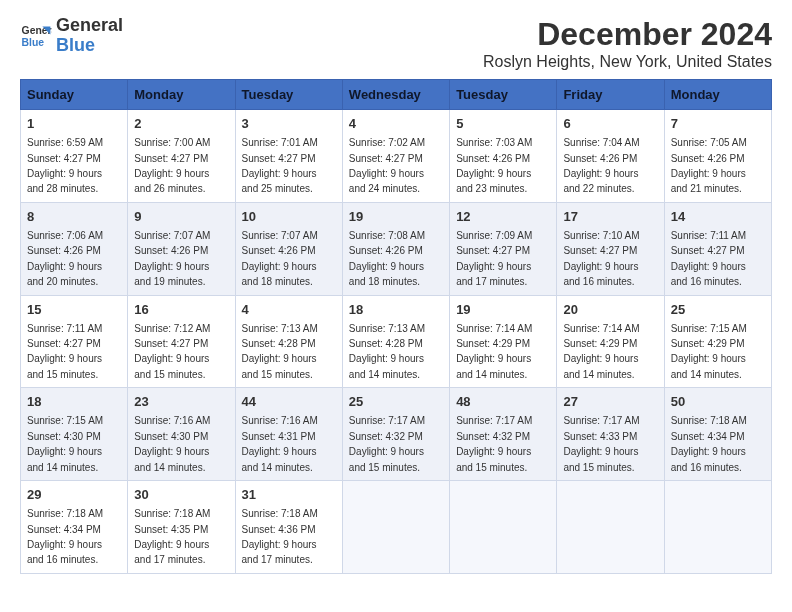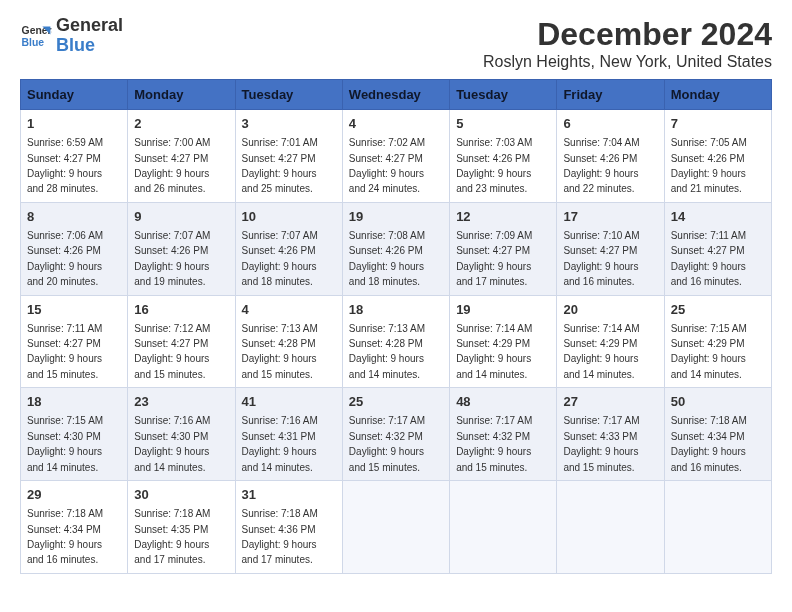--- a/index.html
+++ b/index.html
@@ -145,21 +145,21 @@
         <td><span class="day-number">16</span><span class="day-info">Sunrise: 7:12 AM<br>Sunset: 4:27 PM<br>Daylight: 9 hours and 15 minutes.</span></td>
         <td><span class="day-number">4</span><span class="day-info">Sunrise: 7:13 AM<br>Sunset: 4:28 PM<br>Daylight: 9 hours and 15 minutes.</span></td>
         <td><span class="day-number">18</span><span class="day-info">Sunrise: 7:13 AM<br>Sunset: 4:28 PM<br>Daylight: 9 hours and 14 minutes.</span></td>
         <td><span class="day-number">19</span><span class="day-info">Sunrise: 7:14 AM<br>Sunset: 4:29 PM<br>Daylight: 9 hours and 14 minutes.</span></td>
         <td><span class="day-number">20</span><span class="day-info">Sunrise: 7:14 AM<br>Sunset: 4:29 PM<br>Daylight: 9 hours and 14 minutes.</span></td>
         <td><span class="day-number">25</span><span class="day-info">Sunrise: 7:15 AM<br>Sunset: 4:29 PM<br>Daylight: 9 hours and 14 minutes.</span></td>
       </tr>
       <tr>
         <td><span class="day-number">18</span><span class="day-info">Sunrise: 7:15 AM<br>Sunset: 4:30 PM<br>Daylight: 9 hours and 14 minutes.</span></td>
         <td><span class="day-number">23</span><span class="day-info">Sunrise: 7:16 AM<br>Sunset: 4:30 PM<br>Daylight: 9 hours and 14 minutes.</span></td>
-        <td><span class="day-number">41</span><span class="day-info">Sunrise: 7:16 AM<br>Sunset: 4:31 PM<br>Daylight: 9 hours and 14 minutes.</span></td>
+        <td><span class="day-number">44</span><span class="day-info">Sunrise: 7:16 AM<br>Sunset: 4:31 PM<br>Daylight: 9 hours and 14 minutes.</span></td>
         <td><span class="day-number">25</span><span class="day-info">Sunrise: 7:17 AM<br>Sunset: 4:32 PM<br>Daylight: 9 hours and 15 minutes.</span></td>
         <td><span class="day-number">48</span><span class="day-info">Sunrise: 7:17 AM<br>Sunset: 4:32 PM<br>Daylight: 9 hours and 15 minutes.</span></td>
         <td><span class="day-number">27</span><span class="day-info">Sunrise: 7:17 AM<br>Sunset: 4:33 PM<br>Daylight: 9 hours and 15 minutes.</span></td>
         <td><span class="day-number">50</span><span class="day-info">Sunrise: 7:18 AM<br>Sunset: 4:34 PM<br>Daylight: 9 hours and 16 minutes.</span></td>
       </tr>
       <tr>
         <td><span class="day-number">29</span><span class="day-info">Sunrise: 7:18 AM<br>Sunset: 4:34 PM<br>Daylight: 9 hours and 16 minutes.</span></td>
         <td><span class="day-number">30</span><span class="day-info">Sunrise: 7:18 AM<br>Sunset: 4:35 PM<br>Daylight: 9 hours and 17 minutes.</span></td>
         <td><span class="day-number">31</span><span class="day-info">Sunrise: 7:18 AM<br>Sunset: 4:36 PM<br>Daylight: 9 hours and 17 minutes.</span></td>
         <td class="empty-cell"></td>

